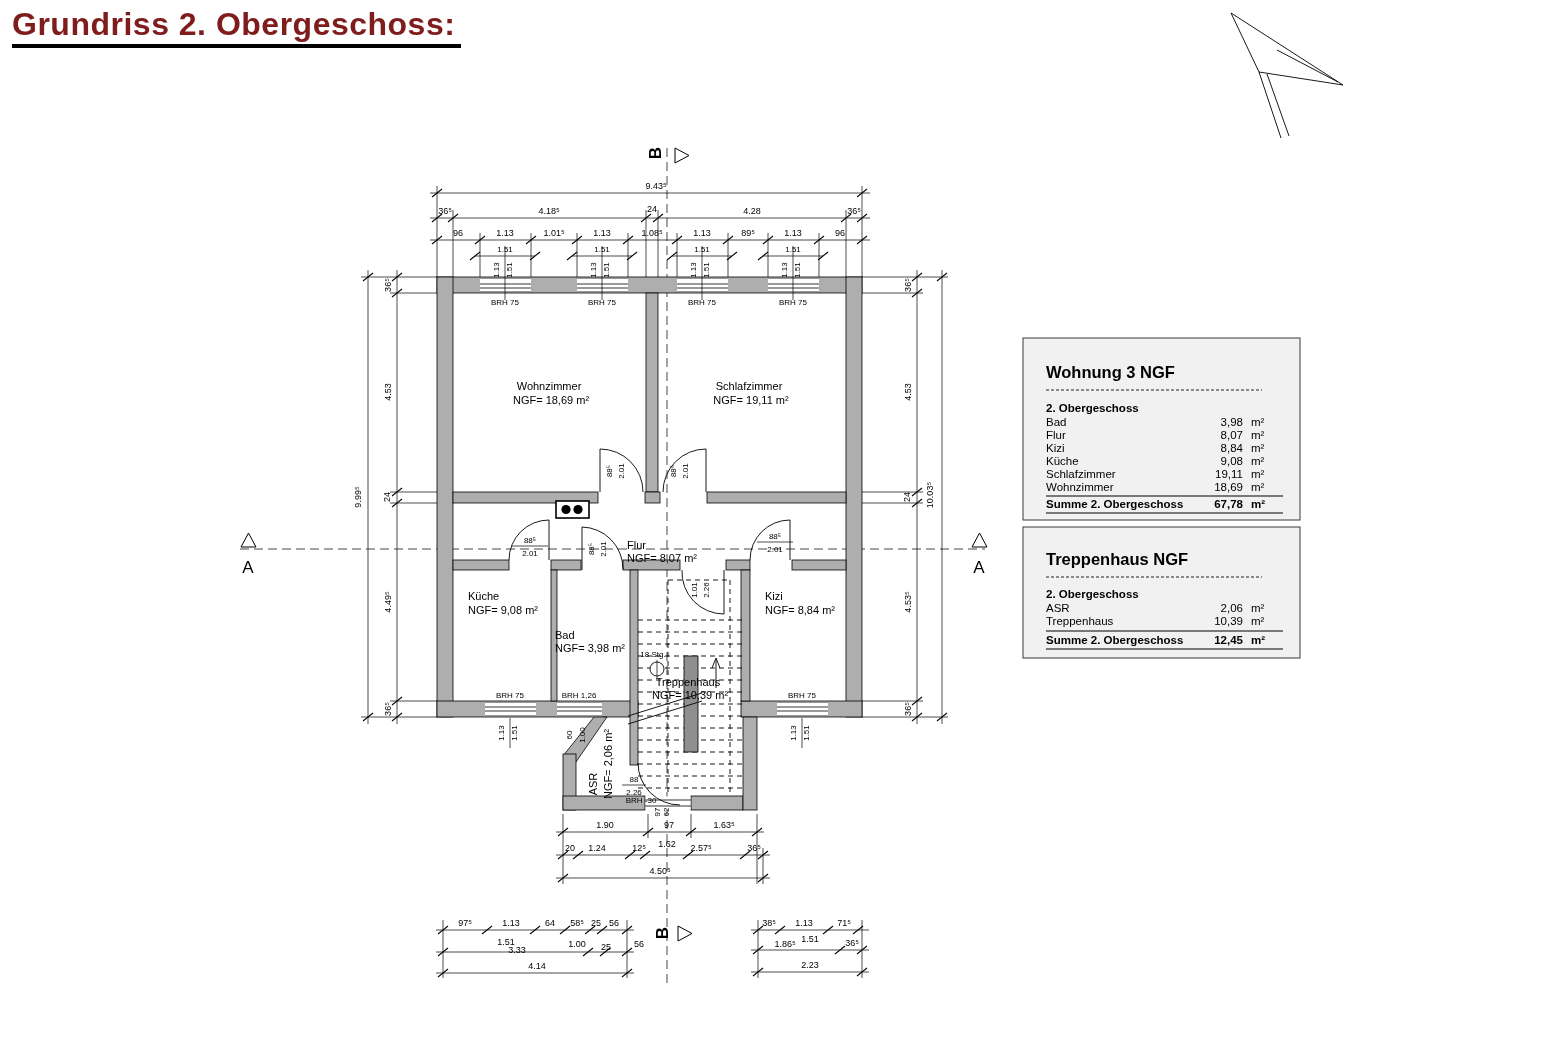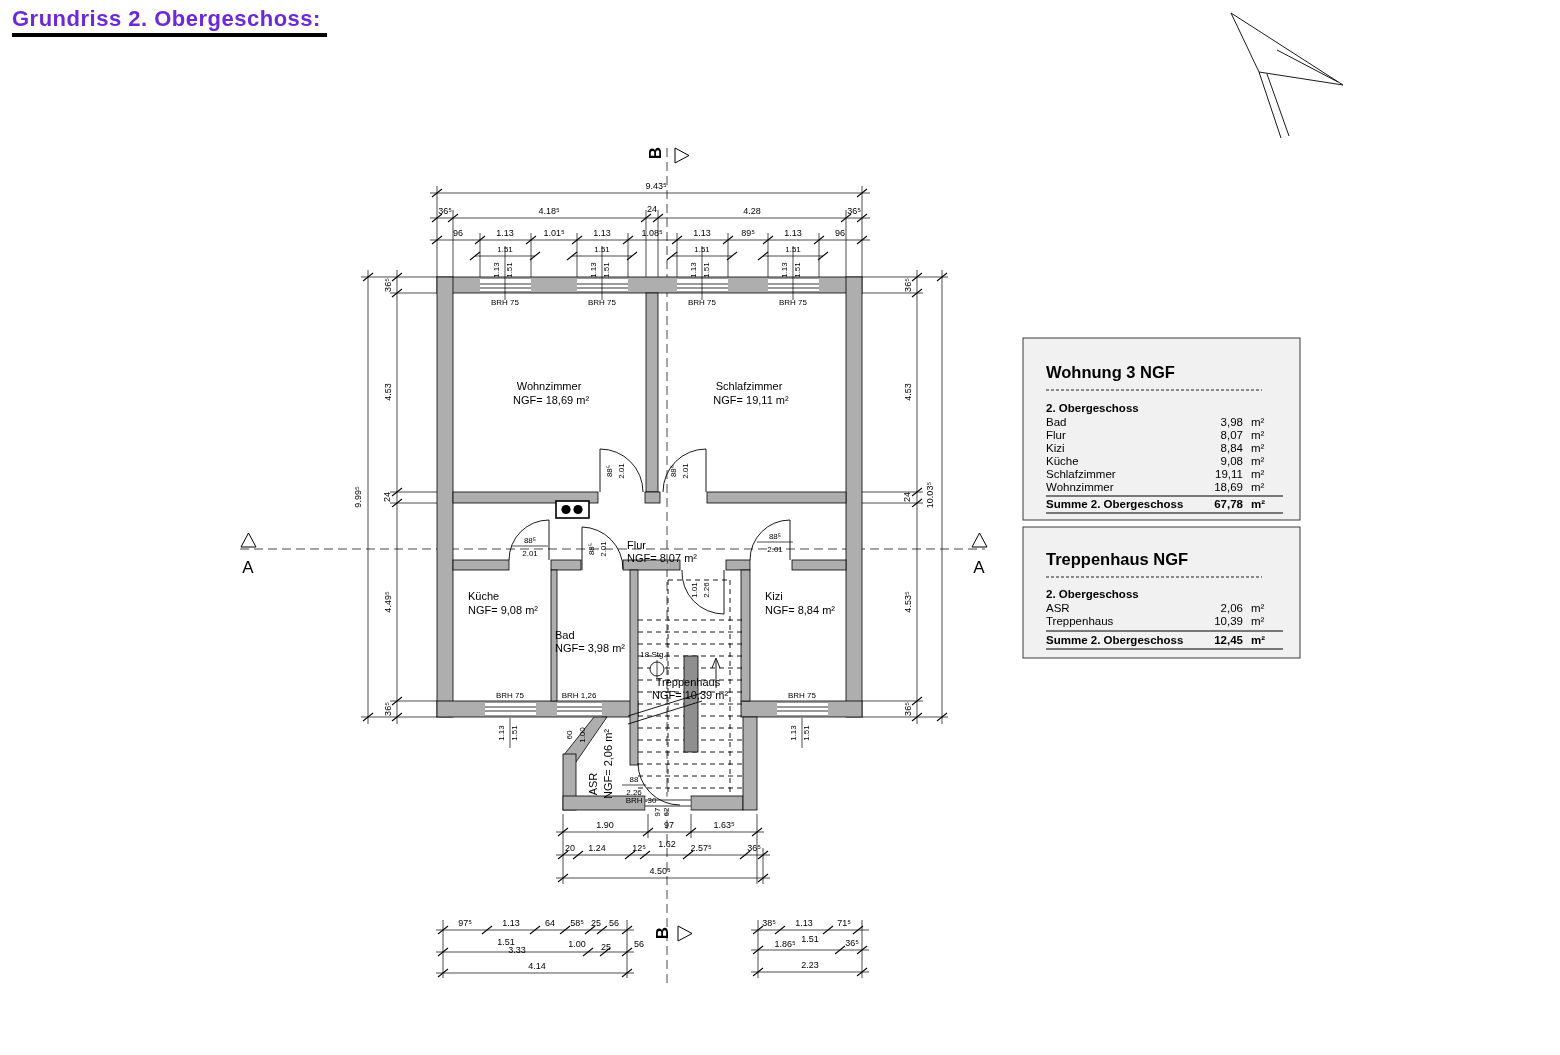--- a/index.html
+++ b/index.html
@@ -1,18 +1,18 @@
 <!DOCTYPE html>
 <html><head>
 <meta charset="utf-8">
 <style>
   html,body{margin:0;padding:0;background:#fff;}
   #stage{position:relative;width:1560px;height:1055px;background:#fff;overflow:hidden;
          font-family:"Liberation Sans",sans-serif;}
-  #title{position:absolute;left:12px;top:6px;font-size:22px;font-weight:bold;color:#6d28d9;
+  #title{position:absolute;left:12px;top:6px;font-size:32px;font-weight:bold;color:#7f1d1d;
          border-bottom:4px solid #000;padding:0 6px 1px 0;letter-spacing:.5px;}
   svg{position:absolute;left:0;top:0;}
   svg text{font-family:"Liberation Sans",sans-serif;fill:#000;}
   .w{fill:#aeaeae;stroke:#000;stroke-width:0.8;}
   .wd{fill:#8f8f8f;stroke:#000;stroke-width:0.8;}
   .dl{stroke:#000;stroke-width:0.7;fill:none;}
   .ar{stroke:#000;stroke-width:0.9;fill:none;}
   .win{stroke:#000;stroke-width:0.8;fill:none;}
   .dash{stroke:#000;stroke-width:0.9;fill:none;stroke-dasharray:5 4;}
   .sec{stroke:#333;stroke-width:0.9;fill:none;stroke-dasharray:9 5;}

